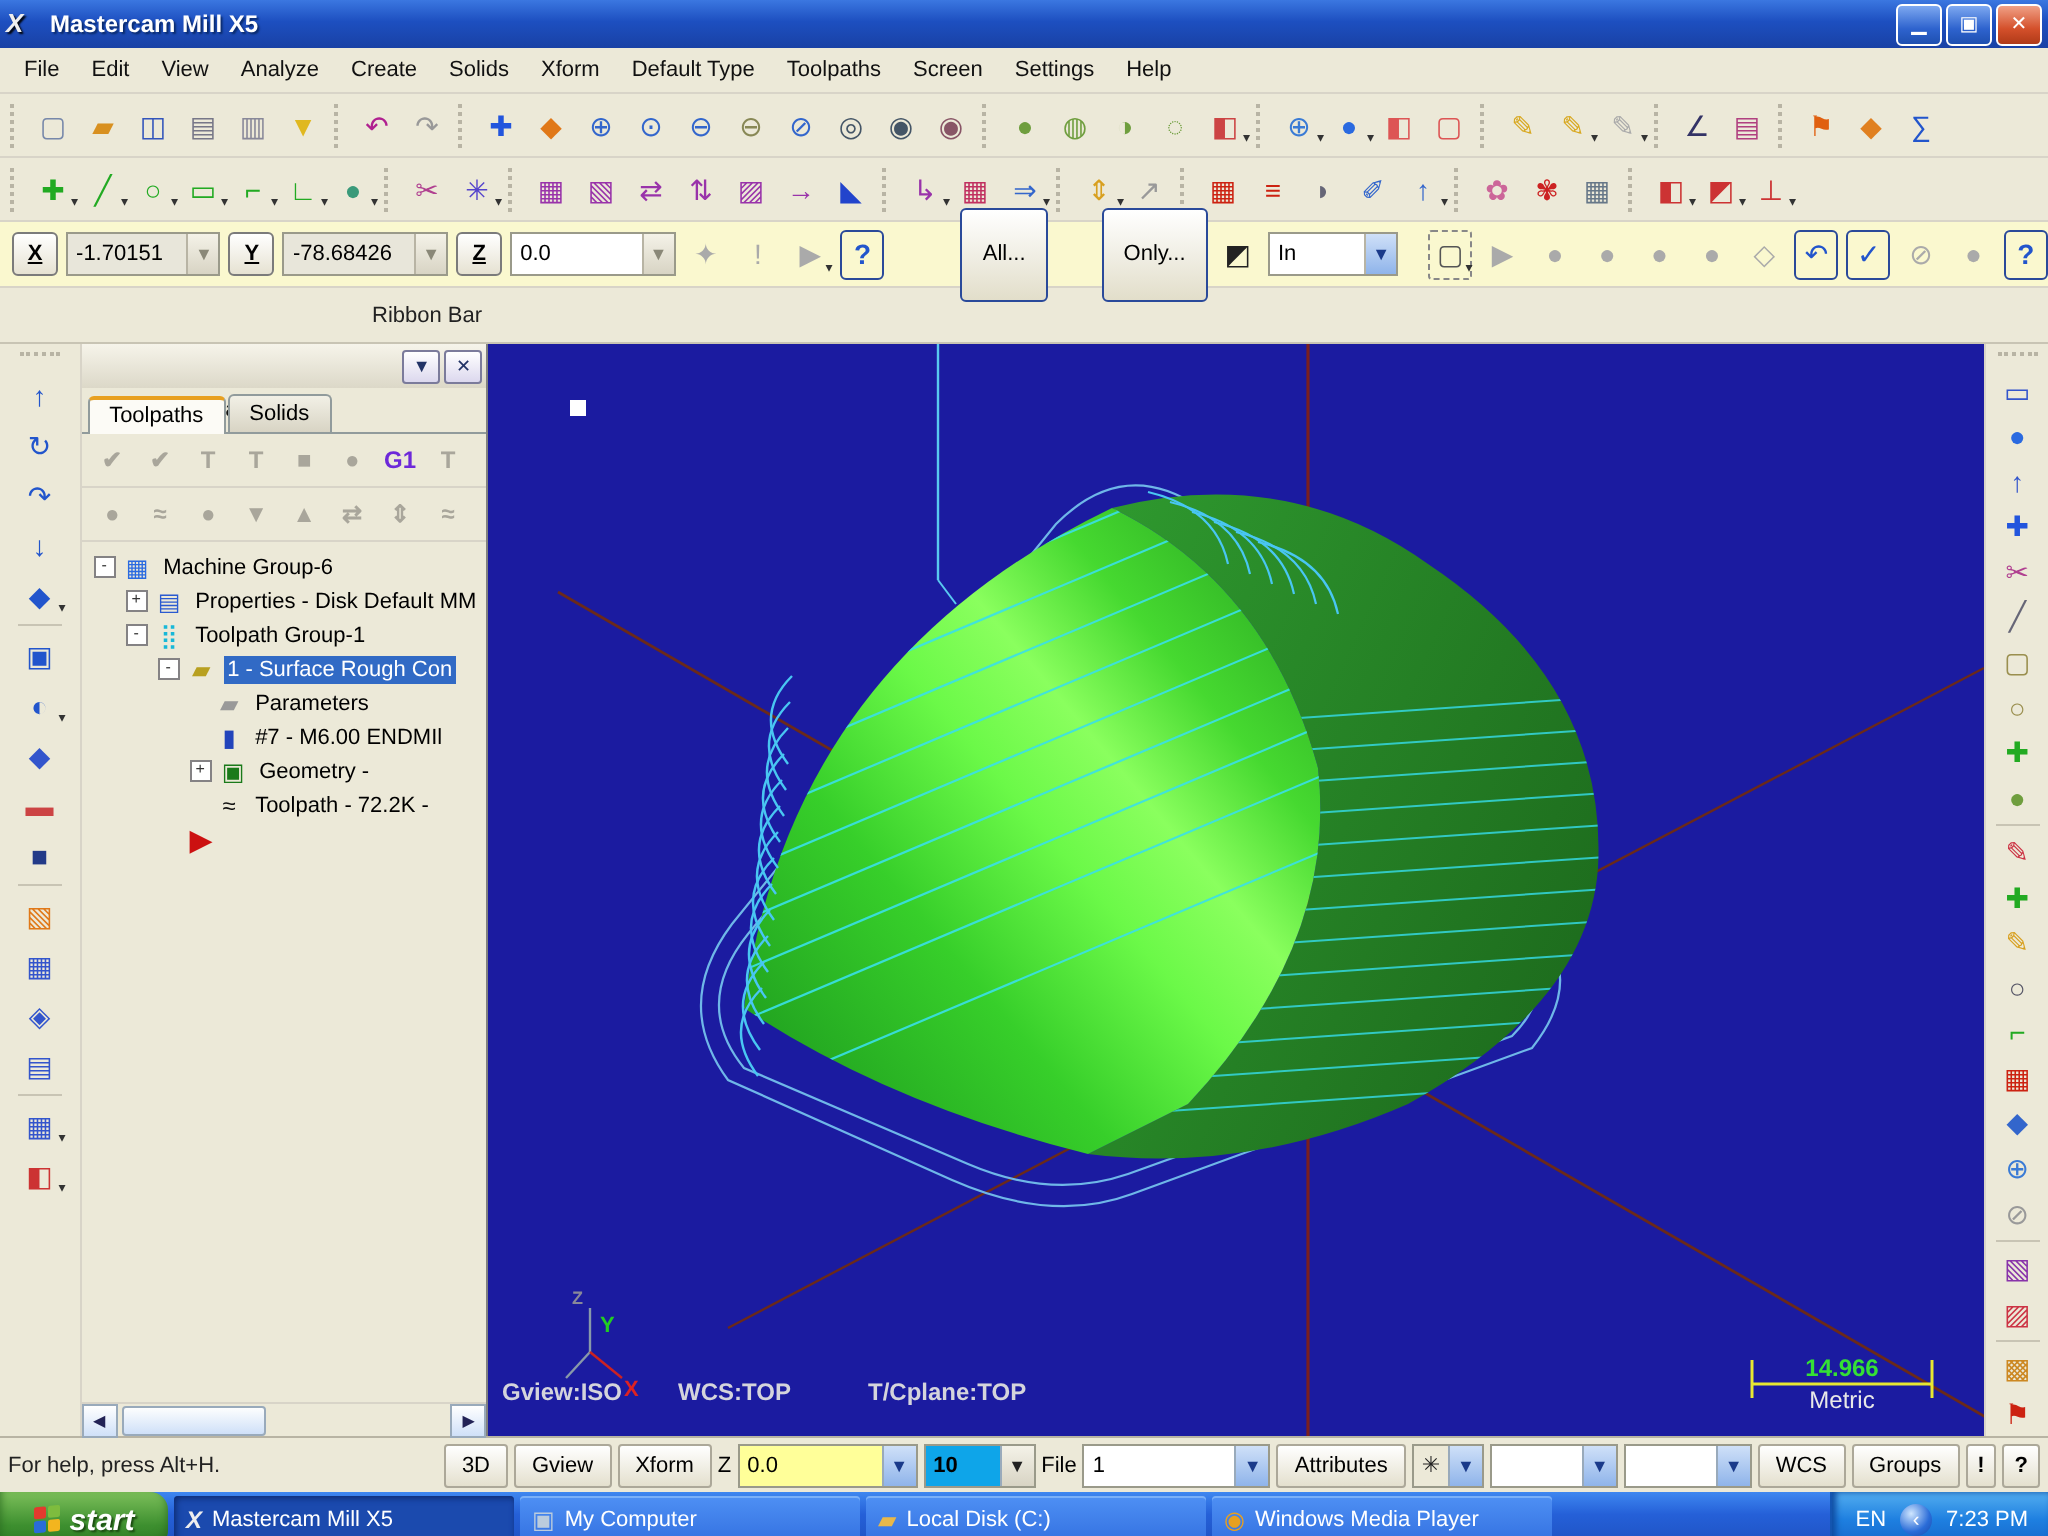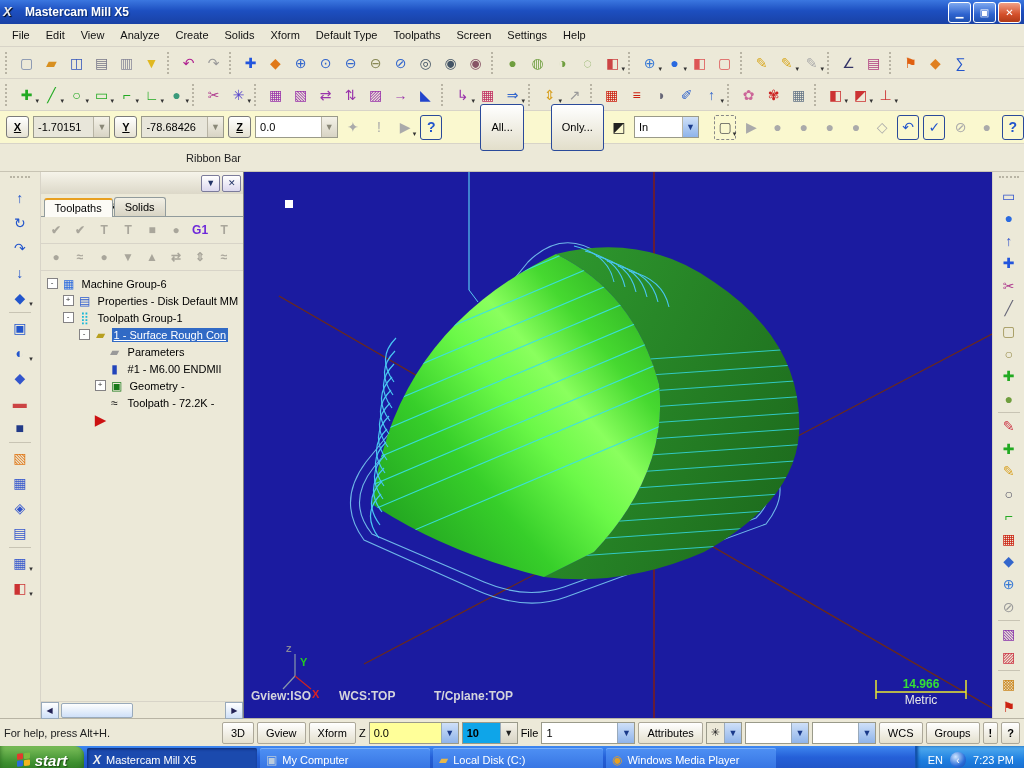--- a/index.html
+++ b/index.html
@@ -55,21 +55,21 @@
   .tab.active{background:#fcfbf6;border-top:2px solid #e8a020;padding-top:2px;position:relative;top:1px;}
   .omtb{height:26px;display:flex;align-items:center;gap:1px;padding-left:4px;border-bottom:1px solid #d8d4c8;}
   .omtb .ti{width:21px;height:21px;font-size:12px;color:#a9a69b;font-weight:bold;}
   .tree{flex:1;padding-top:4px;overflow:hidden;position:relative;}
   .trow{height:17px;display:flex;align-items:center;white-space:nowrap;}
   .exp{width:9px;height:9px;border:1px solid #848284;background:#fff;font-size:8px;line-height:7px;
     text-align:center;margin-right:3px;flex:0 0 auto;color:#333;}
   .exp:empty{visibility:hidden;}
   .tico{width:16px;text-align:center;font-size:12px;margin-right:3px;flex:0 0 auto;}
   .tlabel{padding:1px 2px;}
-  .trow.sel .tlabel{background:#316AC5;color:#fff;text-decoration:underline;}
+  .trow.sel .tlabel{background:#316AC5;color:#fff;}
   .hscroll{height:16px;display:flex;align-items:center;background:#ECE9D8;border-top:1px solid #d8d4c8;}
   .sbtn{width:16px;height:15px;border:1px solid #9ab;background:linear-gradient(#fff,#cfe0f8);
     display:flex;align-items:center;justify-content:center;font-size:8px;color:#225;}
   .sthumb{width:70px;height:13px;margin-left:2px;border:1px solid #9ab;border-radius:2px;background:linear-gradient(#fdfefe,#cfe0f8);}
   .strack{flex:1;}
   
   .viewport{flex:1;position:relative;background:#1b1ba0;}
   .viewport svg{display:block;}
   
   .statusbar{height:27px;display:flex;align-items:center;background:#ECE9D8;border-top:1px solid #b8b4a4;padding:0 4px;gap:3px;}
@@ -335,21 +335,21 @@
         <span class="exp">-</span>
         <span class="tico" style="color: rgb(184, 160, 32);">▰</span>
         <span class="tlabel">1 - Surface Rough Con</span>
       </div>
       <div class="trow" style="padding-left:66px">
         <span class="tico" style="color: rgb(153, 153, 153);">▰</span>
         <span class="tlabel">Parameters</span>
       </div>
       <div class="trow" style="padding-left:66px">
         <span class="tico" style="color: rgb(34, 68, 187);">▮</span>
-        <span class="tlabel">#1 - M6.00 ENDMIl</span>
+        <span class="tlabel">#7 - M6.00 ENDMIl</span>
       </div>
       <div class="trow" style="padding-left:54px">
         <span class="exp">+</span>
         <span class="tico" style="color: rgb(26, 122, 26);">▣</span>
         <span class="tlabel">Geometry -</span>
       </div>
       <div class="trow" style="padding-left:66px">
         <span class="tico" style="color: rgb(17, 17, 17);">≈</span>
         <span class="tlabel">Toolpath - 72.2K -</span>
       </div>

